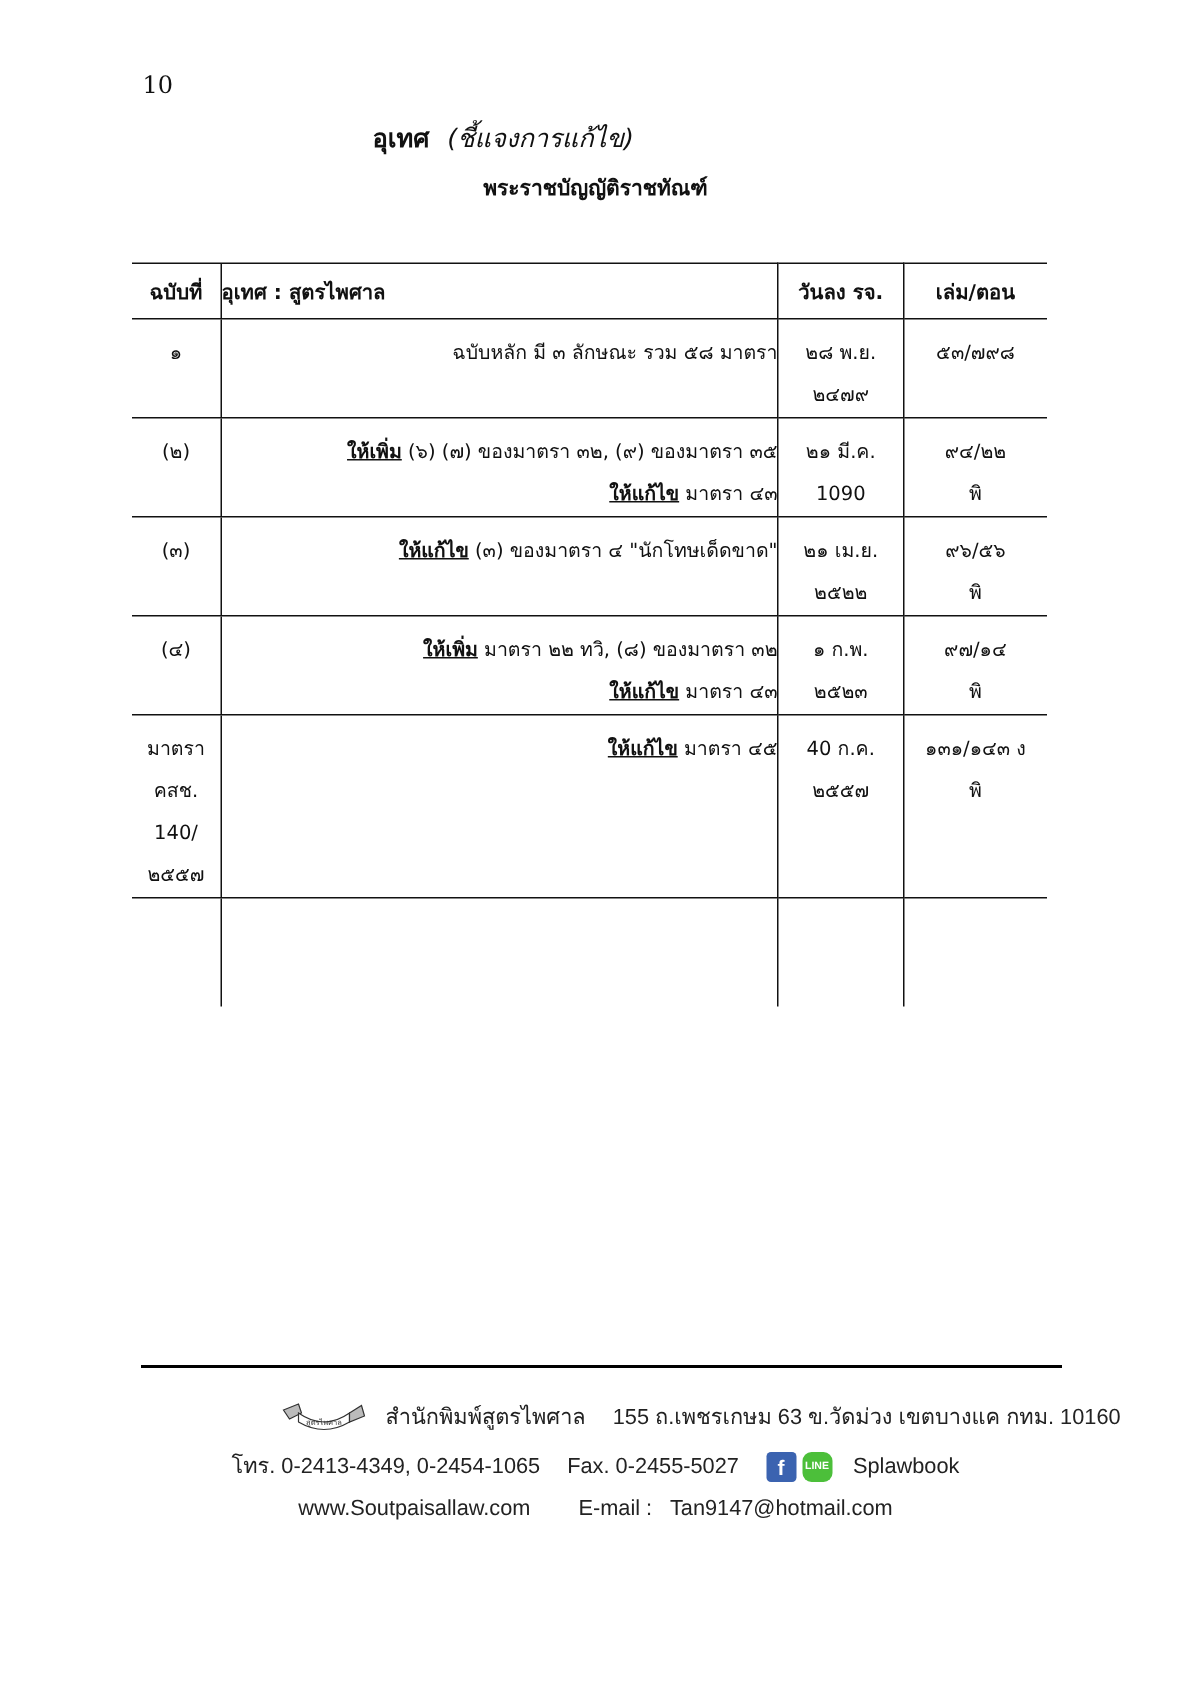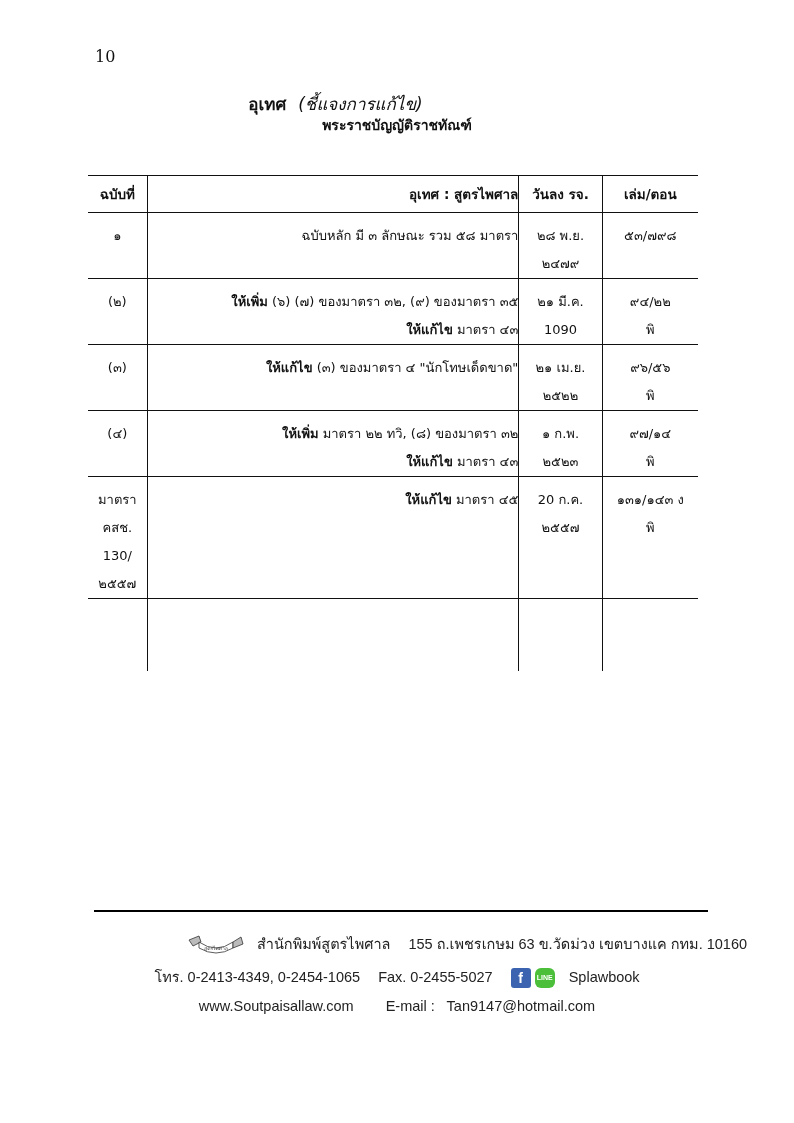--- a/index.html
+++ b/index.html
@@ -1,36 +1,36 @@
 <!DOCTYPE html>
 <html><head>
 <meta charset="utf-8">
 <style>
   html, body { margin: 0; padding: 0; background: #ffffff; }
   body { width: 794px; height: 1123px; position: relative; overflow: hidden;
          font-family: "DejaVu Sans", sans-serif; color: #111; }
   .page-number { position: absolute; left: 95px; top: 47px; font-family: "DejaVu Serif", serif; font-size: 16px; text-align: center; }
-  .title-1 { position: absolute; left: 0; width: 671px; top: 90px; text-align: center; font-size: 17px; font-weight: bold; }
+  .title-1 { position: absolute; left: 0; width: 671px; top: 78px; text-align: center; font-size: 17px; font-weight: bold; }
   .title-1 .paren { font-style: italic; font-weight: normal; }
   .title-2 { position: absolute; left: 0; width: 794px; top: 114px; text-align: center; font-size: 14px; font-weight: bold; }
 
   .tbl { position: absolute; left: 88px; top: 175px; width: 610px; border-collapse: collapse; font-size: 13px; }
   .tbl th, .tbl td { padding: 0; vertical-align: top; }
   .tbl thead th { height: 36px; vertical-align: middle; font-weight: bold; font-size: 13.5px; border-top: 1.5px solid #111; border-bottom: 1.5px solid #111; }
   .tbl td { border-bottom: 1.5px solid #111; }
   .tbl .c1 { width: 59px; text-align: center; }
   .tbl .c2 { width: 370px; border-left: 1.5px solid #111; border-right: 1.5px solid #111; padding-left: 6px; text-align: right; }
-  .tbl thead .c2 { text-align: right; padding-left: 0; }
+  .tbl thead .c2 { text-align: left; padding-left: 0; }
   .tbl .c3 { width: 83px; border-right: 1.5px solid #111; text-align: center; }
   .tbl .c4 { width: 96px; text-align: center; }
   .tbl tbody td { line-height: 28px; padding-top: 9px; }
   .tbl tr.r { height: 66px; }
   .tbl tr.r-tall { height: 122px; }
   .tbl tr.r-empty td { height: 72px; border-bottom: none; padding-top: 0; }
-  .kw { font-weight: bold; }
+  .kw { text-decoration: underline; font-weight: bold; }
   .line { display: block; }
 
   .footer-rule { position: absolute; left: 94px; top: 910px; width: 614px; height: 2px; background: #000; }
   .footer-row { position: absolute; left: 0; width: 794px; text-align: center; font-family: "Liberation Sans", sans-serif; font-size: 14.5px; color: #222; }
   .footer-row.r1 { top: 932px; left: 70px; }
   .footer-row.r2 { top: 965px; }
   .footer-row.r3 { top: 998px; }
   .logo { display: inline-block; width: 58px; height: 22px; vertical-align: middle; margin-right: 8px; }
   .gap { display: inline-block; width: 14px; }
   .social { display: inline-block; width: 20px; height: 20px; border-radius: 3px; vertical-align: middle; color: #fff; font-weight: bold; font-size: 14px; line-height: 20px; text-align: center; font-family: "Liberation Sans", sans-serif; }
@@ -119,28 +119,28 @@
         </td>
       <td class="c4">
           <span class="line">๙๗/๑๔</span>
           <span class="line">พิ</span>
         </td>
     </tr>
     <tr class="r-tall">
       <td class="c1">
         <span class="line">มาตรา</span>
         <span class="line">คสช.</span>
-        <span class="line">130/</span>
+        <span class="line">140/</span>
         <span class="line">๒๕๕๗</span>
       </td>
       <td class="c2">
         <span class="line"><span class="kw">ให้แก้ไข</span><span>  มาตรา ๔๕</span></span>
       </td>
       <td class="c3">
-          <span class="line">20 ก.ค.</span>
+          <span class="line">40 ก.ค.</span>
           <span class="line">๒๕๕๗</span>
         </td>
       <td class="c4">
           <span class="line">๑๓๑/๑๔๓ ง</span>
           <span class="line">พิ</span>
         </td>
     </tr>
     <tr class="r-empty">
       <td class="c1"></td>
       <td class="c2"></td>

